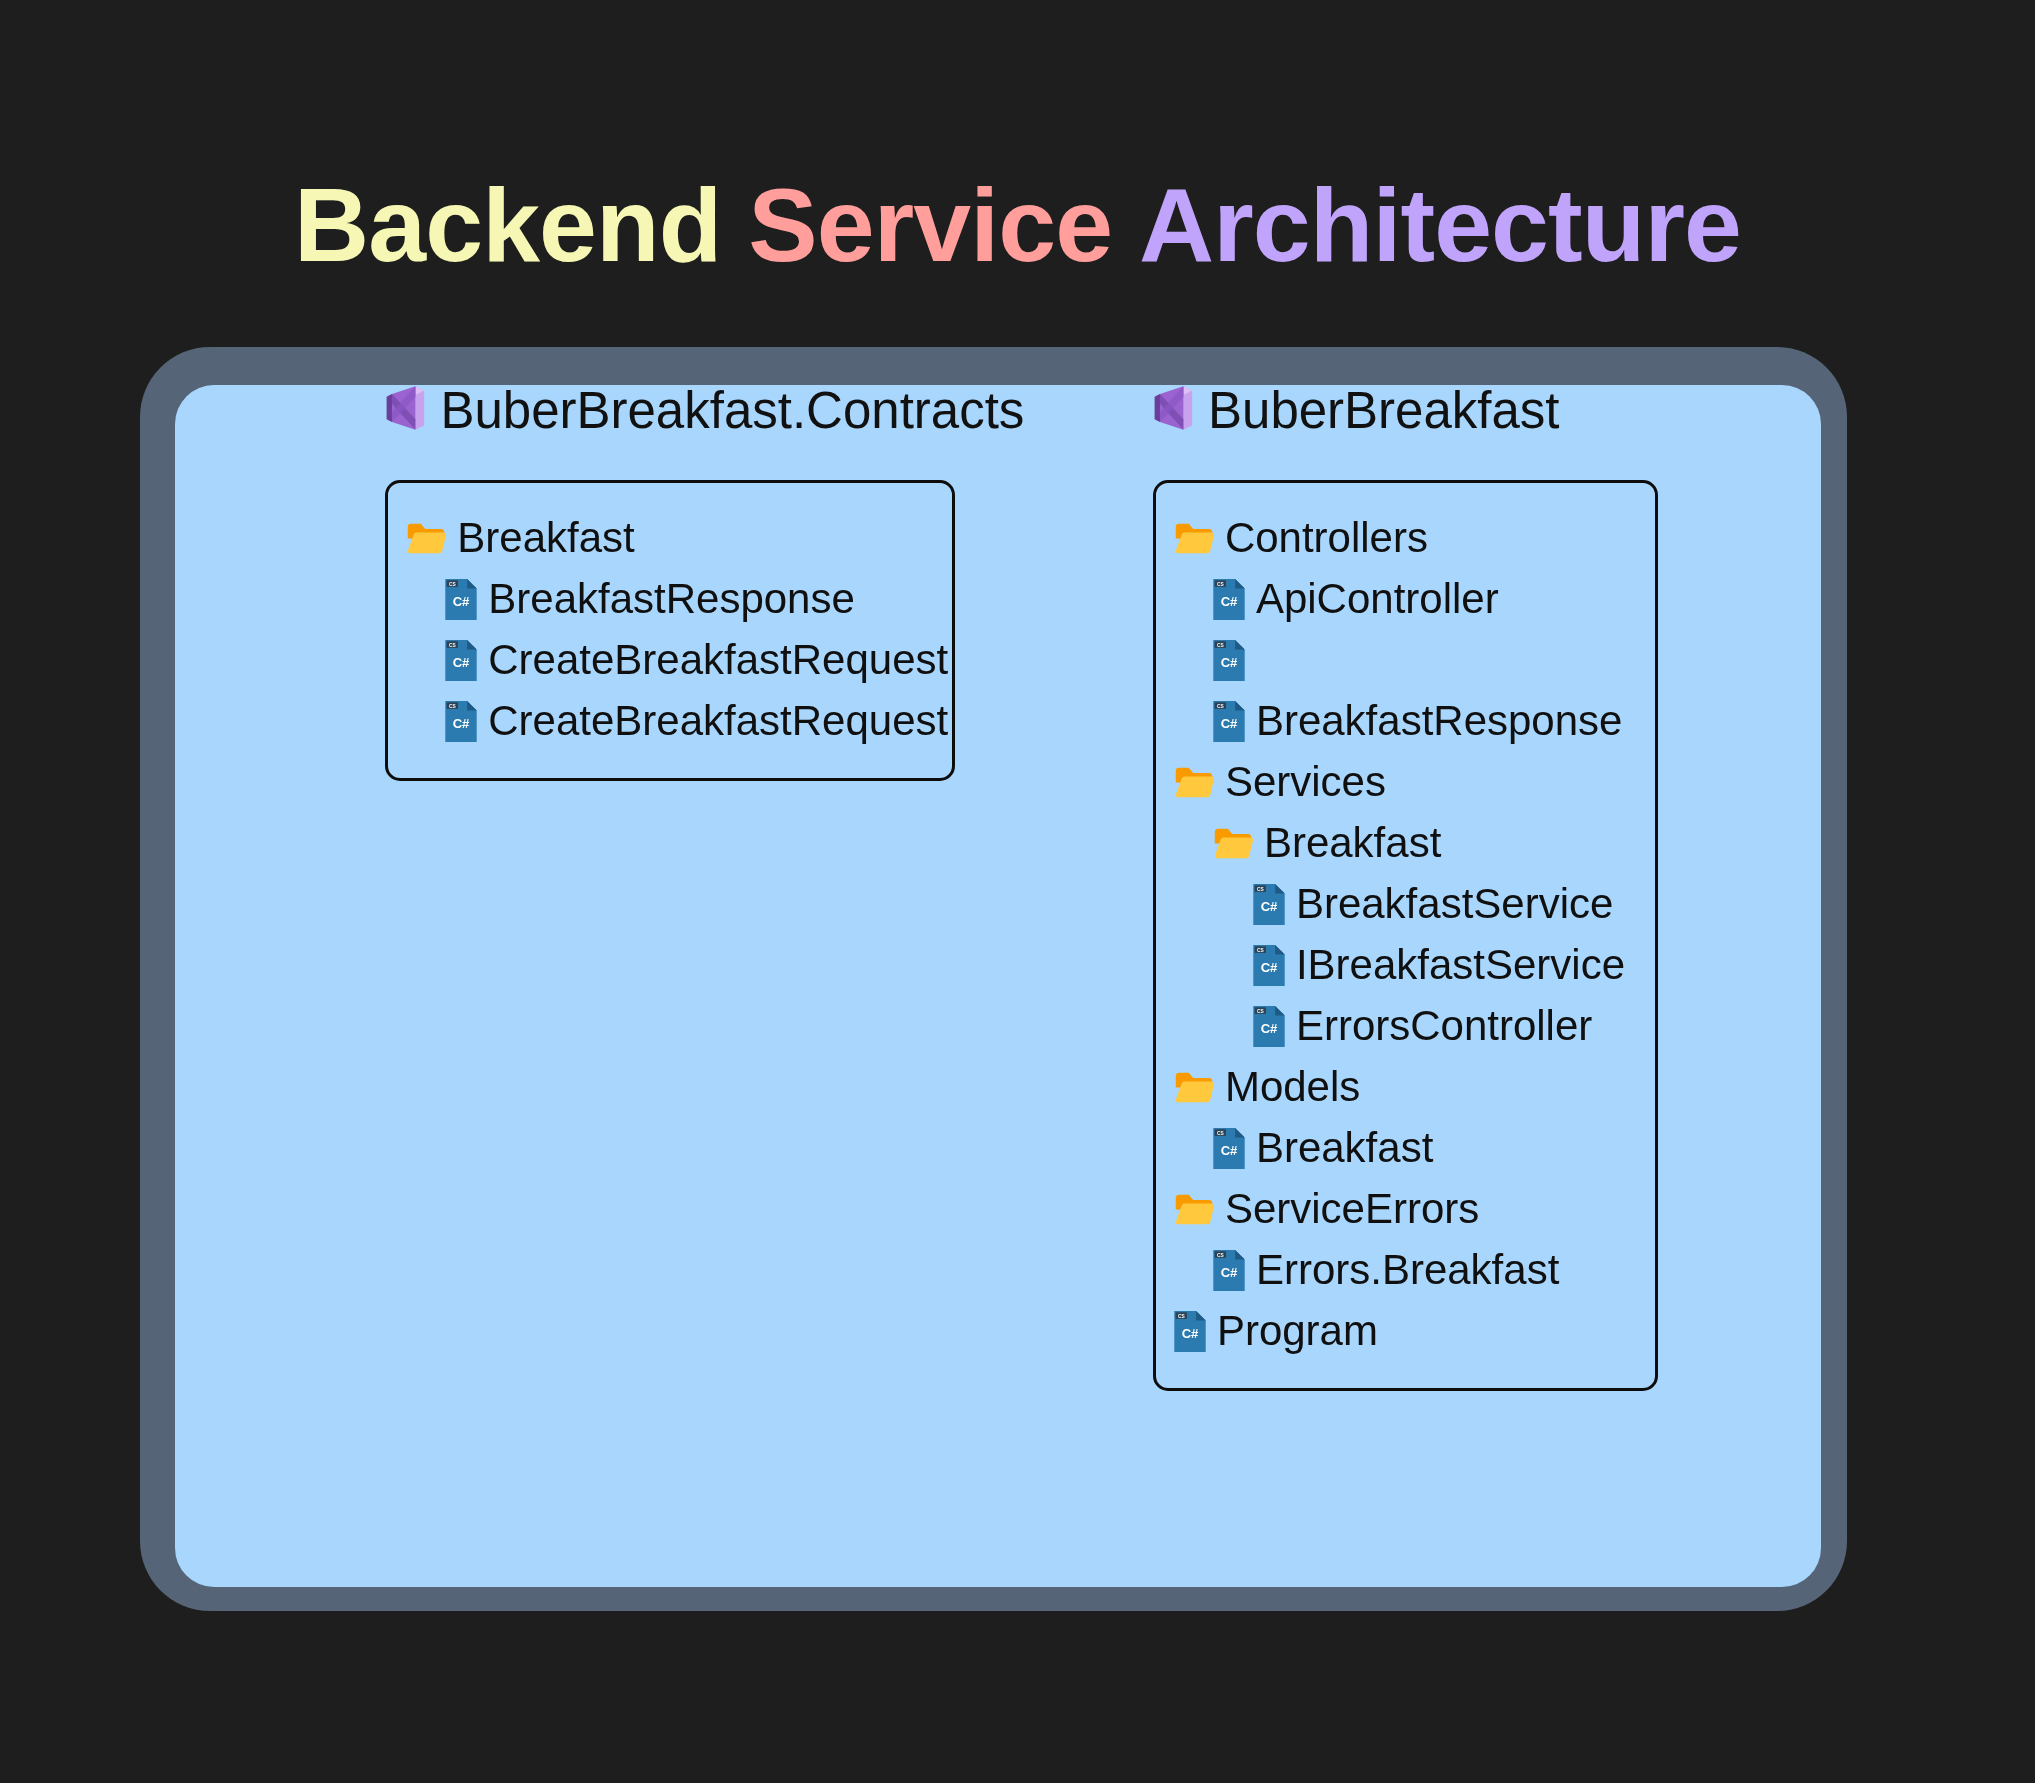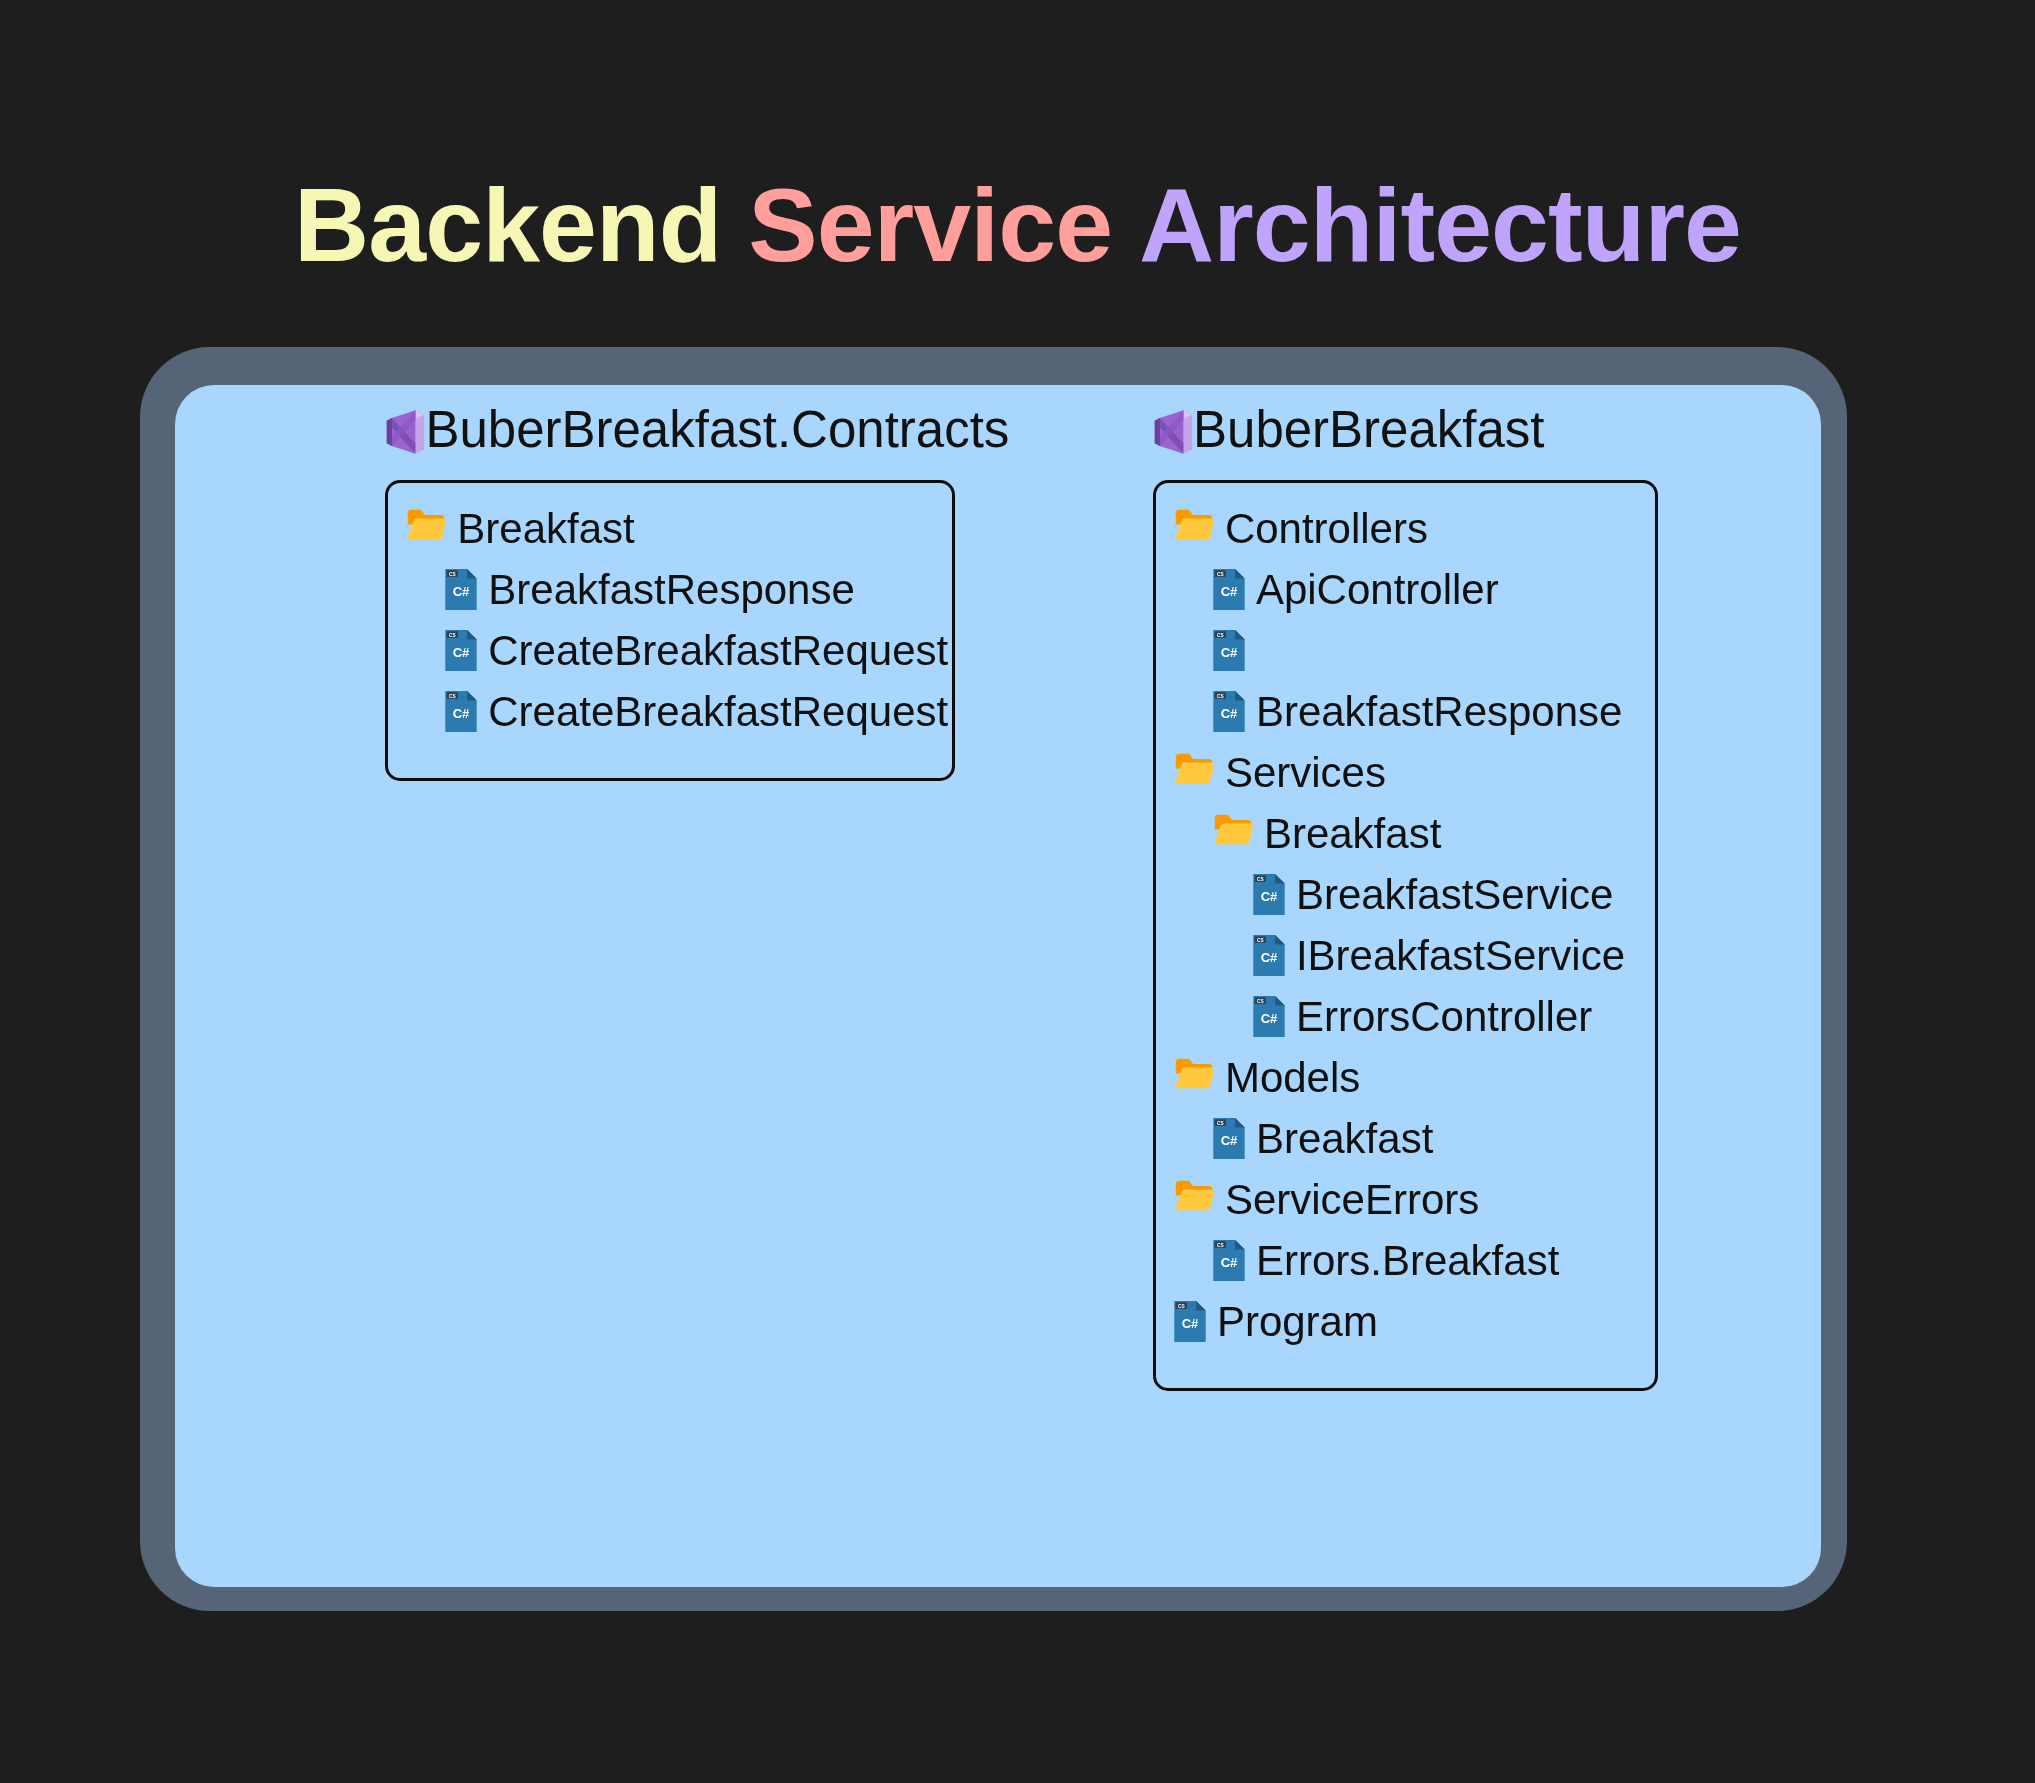--- a/index.html
+++ b/index.html
@@ -67,21 +67,22 @@
 
   .project-col {
     position: absolute;
     top: 0;
   }
   .project-col.left  { left: 206px;  width: 623px; }
   .project-col.right { left: 978px; width: 518px; }
 
   .project-header {
     display: flex;
-    align-items: flex-end;
+    align-items: flex-start;
+    gap: 15px;
     height: 70px;
     margin-left: 4.4px;
   }
   .project-col.right .project-header { margin-left: 0; }
 
   .vs-icon {
     width: 40px;
     height: 46px;
     flex: 0 0 auto;
     display: block;
@@ -100,21 +101,21 @@
     border: 3.1px solid #0d0d0d;
     border-radius: 15px;
     box-sizing: border-box;
     padding: 25.4px 17.5px 26px 17.5px;
   }
   .project-col.left .tree-box  { width: 570px; margin-left: 4.4px; }
   .project-col.right .tree-box { width: 505px; border-radius: 15px; }
 
   .tree-row {
     display: flex;
-    align-items: flex-start;
+    align-items: center;
     gap: 11.4px;
     height: 61px;
   }
 
   .row-label {
     font-size: 42px;
     color: #101010;
     white-space: nowrap;
     line-height: 1;
   }

